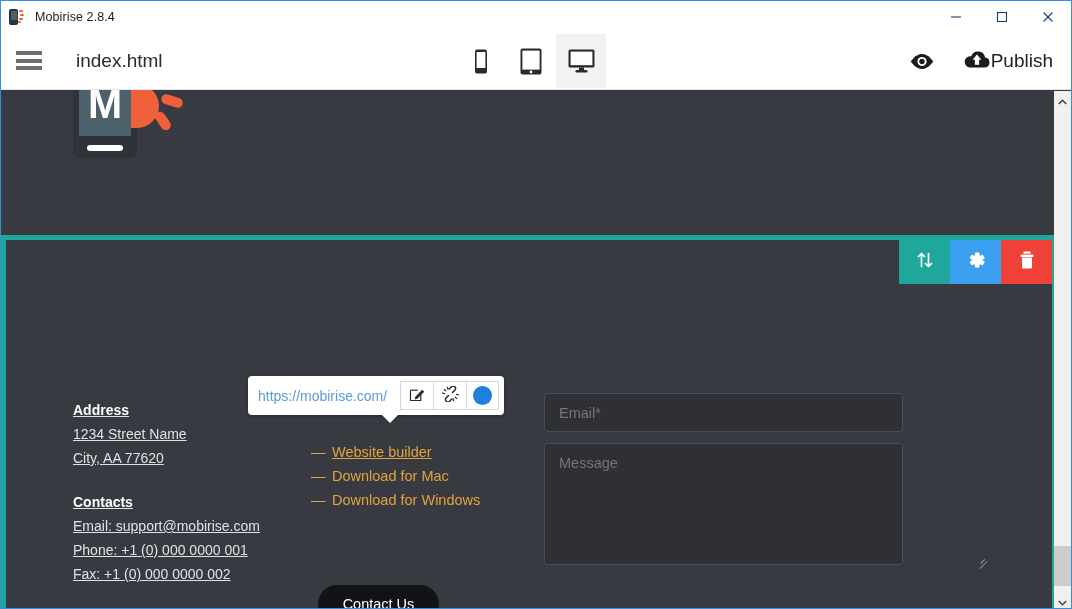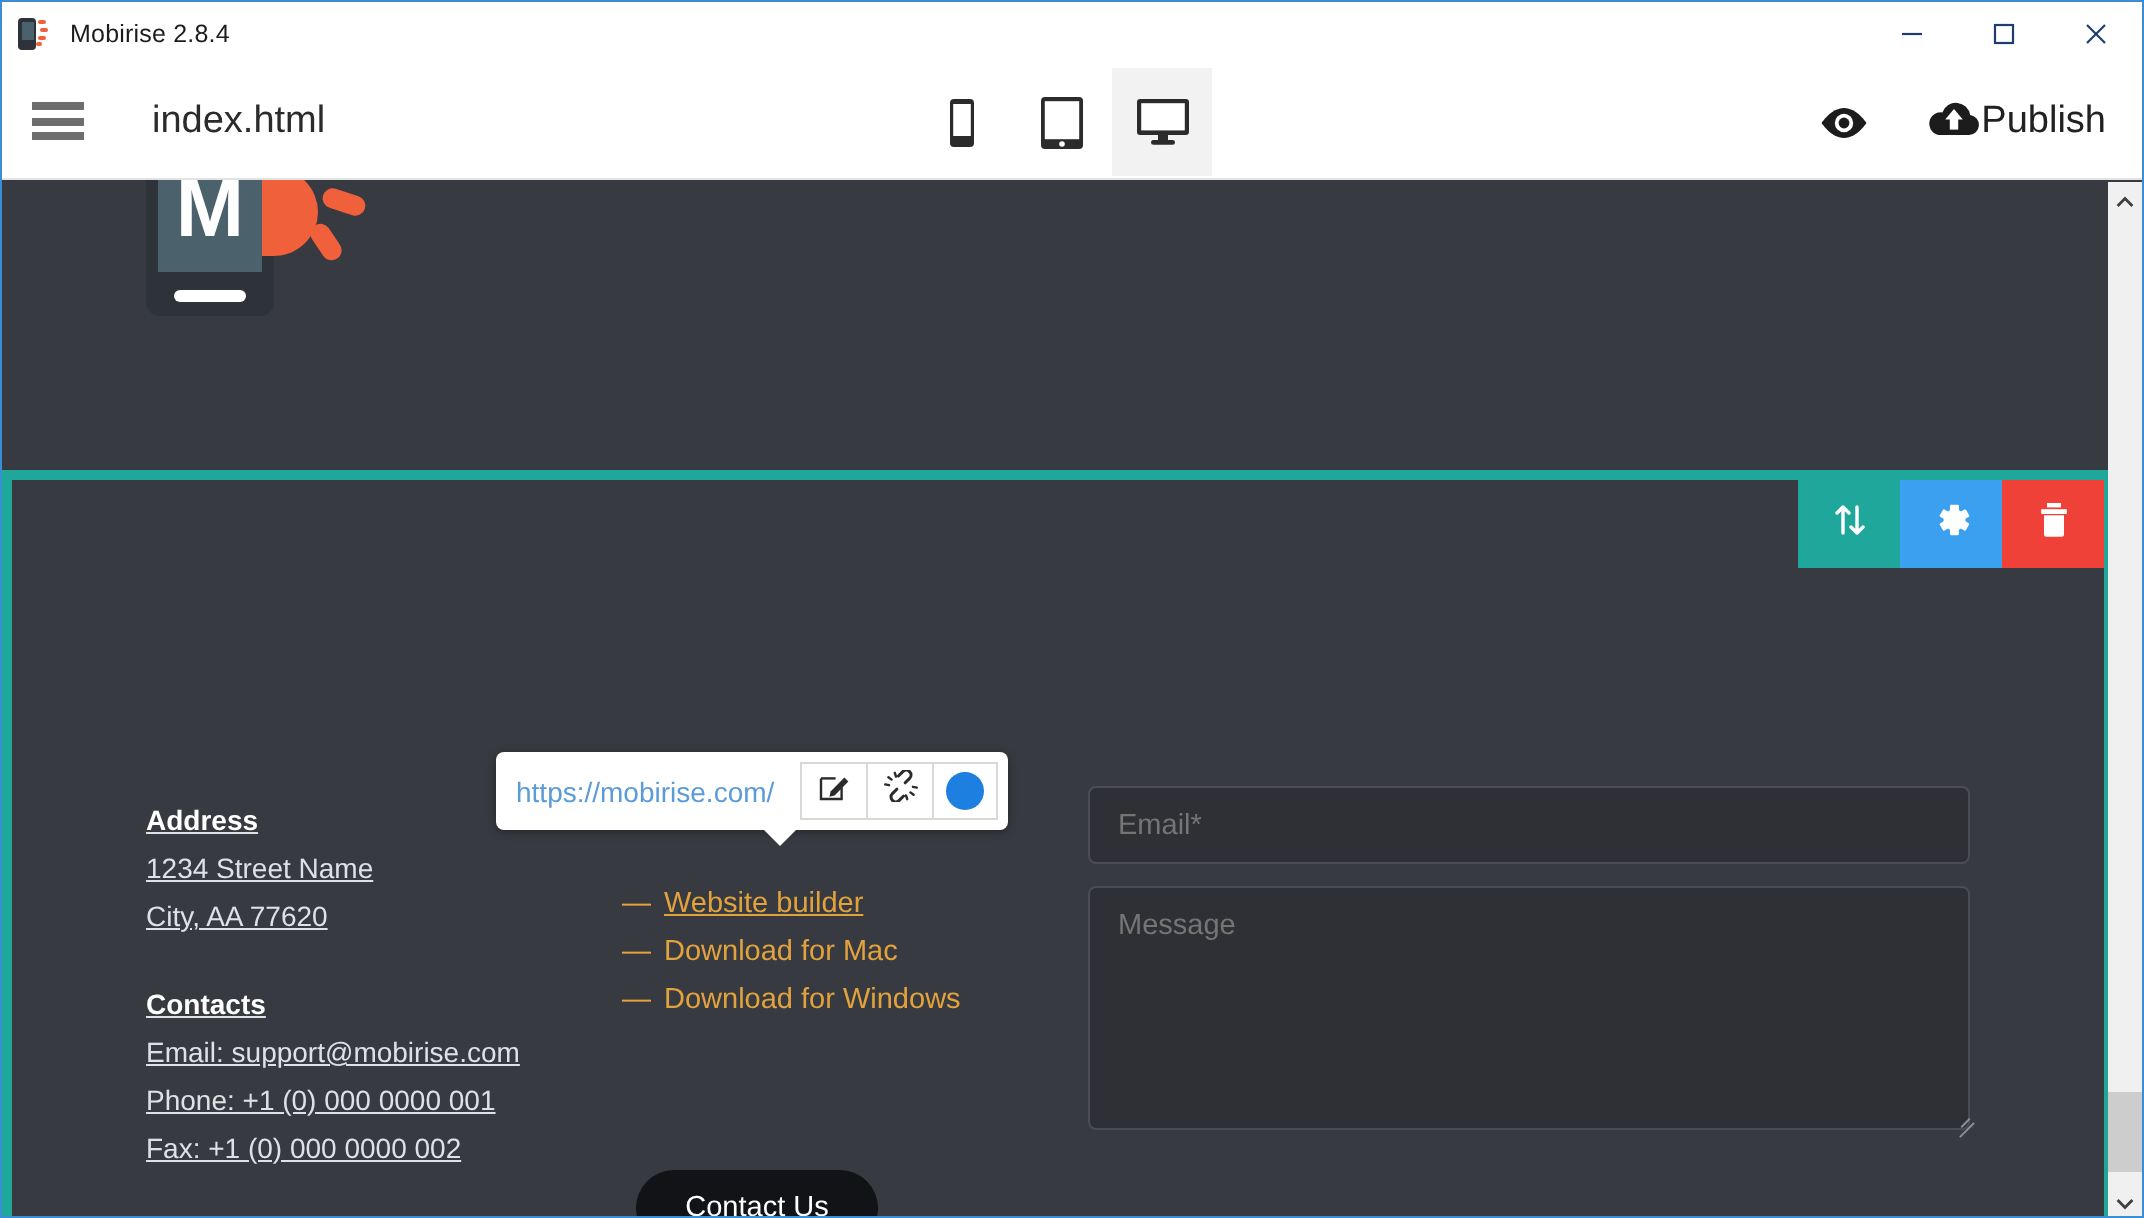--- a/index.html
+++ b/index.html
@@ -261,21 +261,21 @@
     text-decoration: underline;
   }
 
   
   .form-area {
     position: absolute;
     left: 538px; top: 153px;
     width: 446px;
   }
   .field {
-    width: 441px;
+    width: 359px;
     background: #2e3036;
     border: 1px solid #4a4d55;
     border-radius: 4px;
     color: #9aa0a8;
     font-size: 14.5px;
     font-family: "Liberation Sans", sans-serif;
     padding: 11px 14px;
     outline: none;
   }
   .field.email { height: 39px; }

